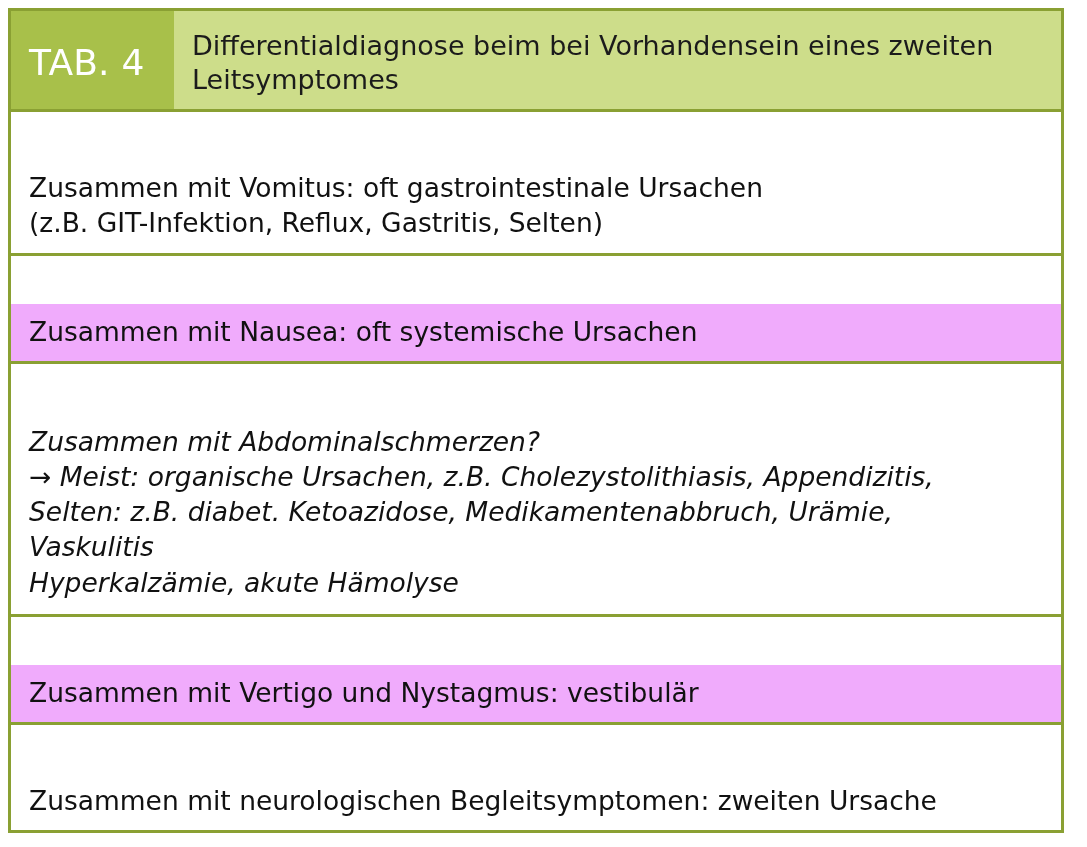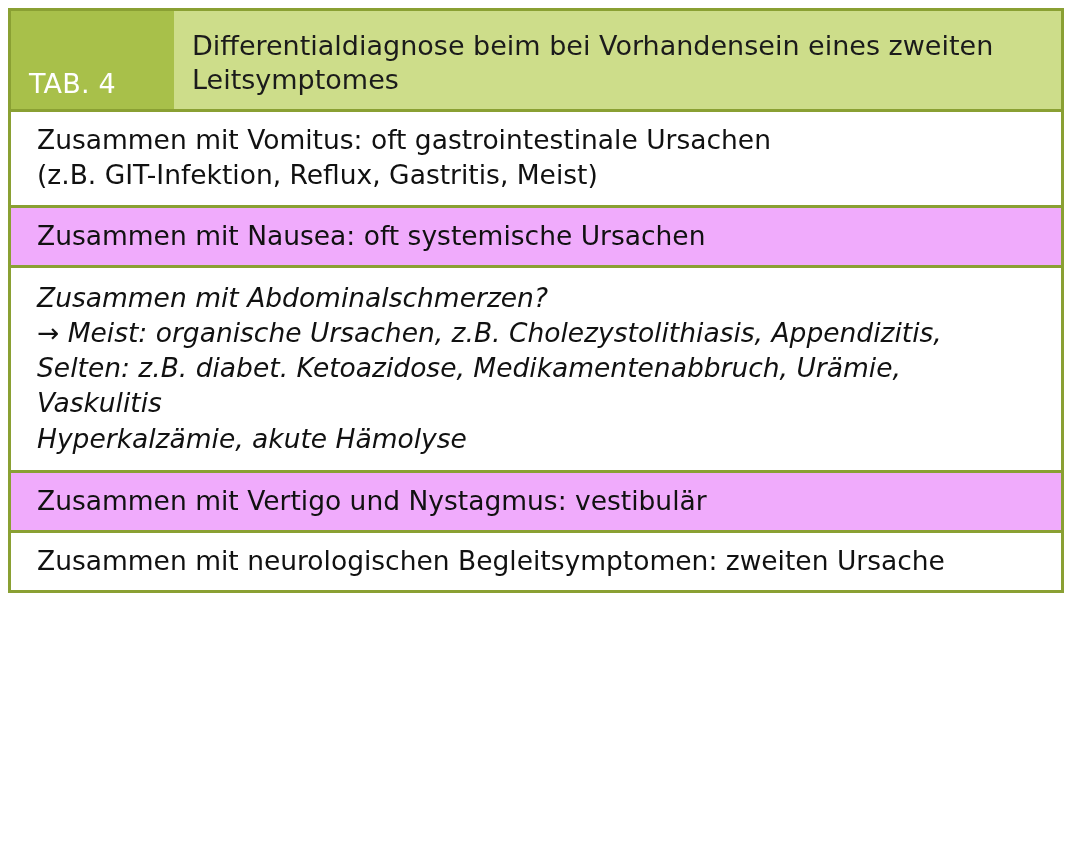--- a/index.html
+++ b/index.html
@@ -25,44 +25,45 @@
   .header-row {
     display: flex;
     align-items: stretch;
     background: #cddd8a;
     border-bottom: 3px solid #8aa033;
   }
   .header-label {
     flex: 0 0 163px;
     background: #a8c04a;
     color: #ffffff;
-    font-size: 27px;
+    font-size: 36px;
     display: flex;
     align-items: flex-end;
-    padding: 0 0 10px 18px;
+    padding: 0 0 26px 18px;
     box-sizing: border-box;
     letter-spacing: 0.2px;
   }
   .header-title {
     flex: 1 1 auto;
     background: #cddd8a;
     color: #1b1b1b;
     font-size: 27px;
     line-height: 1.26;
     padding: 18px 36px 12px 18px;
     box-sizing: border-box;
     font-weight: 400;
   }
   .row {
-    padding: 10px 18px 12px 26px;
+    padding: 10px 18px 12px 18px;
     font-size: 26.5px;
     line-height: 1.33;
     color: #111111;
     border-bottom: 3px solid #8aa033;
     box-sizing: border-box;
+    margin-top: 48px;
   }
   .row:last-child {
     border-bottom: none;
   }
   .row.white { background: #ffffff; }
   .row.tint  { background: #f0abfc; }
   .row .line { white-space: pre; }
   .row.big {
     padding-top: 12px;
     padding-bottom: 14px;
@@ -74,21 +75,21 @@
 
 <div class="table-wrap">
 
   <div class="header-row">
     <div class="header-label">TAB. 4</div>
     <div class="header-title">Differentialdiagnose beim bei Vorhandensein eines zweiten Leitsymptomes</div>
   </div>
 
   <div class="row white">
     <div class="line">Zusammen mit Vomitus: oft gastrointestinale Ursachen</div>
-    <div class="line">(z.B. GIT-Infektion, Reflux, Gastritis, Meist)</div>
+    <div class="line">(z.B. GIT-Infektion, Reflux, Gastritis, Selten)</div>
   </div>
 
   <div class="row tint">
     <div class="line">Zusammen mit Nausea: oft systemische Ursachen</div>
   </div>
 
   <div class="row white big">
     <div class="line">Zusammen mit Abdominalschmerzen?</div>
     <div class="line">→ Meist: organische Ursachen, z.B. Cholezystolithiasis, Appendizitis,</div>
     <div class="line">Selten: z.B. diabet. Ketoazidose, Medikamentenabbruch, Urämie,</div>

